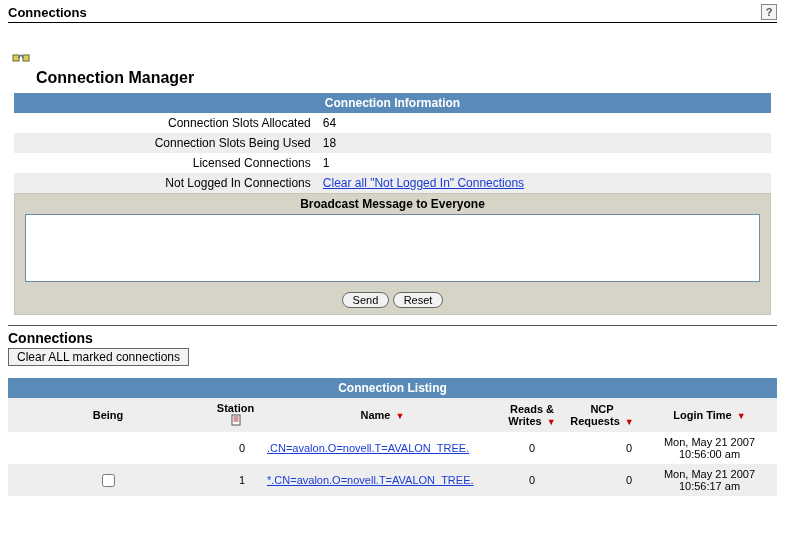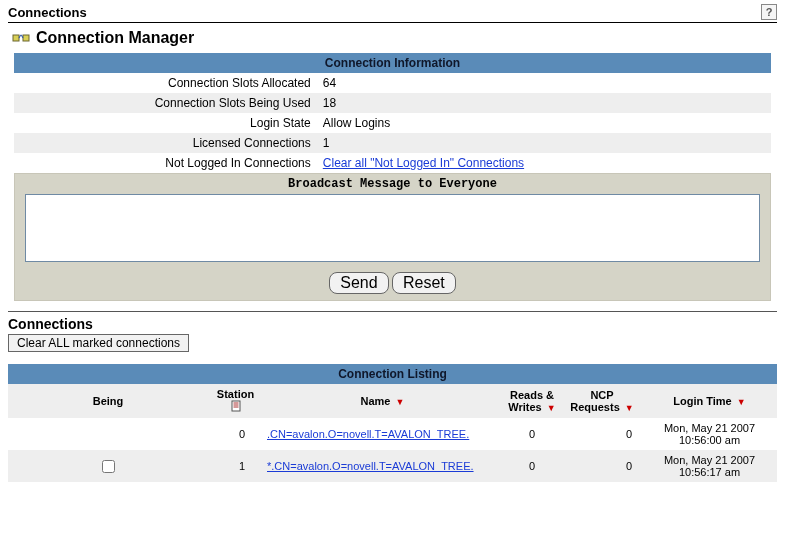--- a/index.html
+++ b/index.html
@@ -40,31 +40,32 @@
   .manager-header {
     display: flex;
     align-items: center;
     gap: 6px;
     margin-bottom: 6px;
     margin-left: 4px;
   }
   .manager-header-title {
     font-weight: bold;
     font-size: 16px;
+    margin-top: 40px;
   }
   .connector-icon {
     width: 18px;
     height: 18px;
     display: inline-flex;
     align-items: center;
     justify-content: center;
   }
   .band {
     background: #5a8bb8;
-    color: #0f172a;
+    color: #ffffff;
     font-weight: bold;
     text-align: center;
     padding: 3px 0;
     font-size: 12px;
   }
   .info-table {
     width: 100%;
     border-collapse: collapse;
   }
   .info-table tr:nth-child(even) td {
@@ -92,40 +93,39 @@
     background: #d5d4c7;
     border: 1px solid #c8c6b8;
     margin-top: 0;
     padding: 0;
   }
   .broadcast-title {
     text-align: center;
     font-weight: bold;
     padding: 3px 0;
     font-size: 12px;
-    font-family: Liberation Mono, monospace;
   }
   .broadcast-textarea {
     display: block;
     width: calc(100% - 20px);
     margin: 0 auto 6px auto;
     height: 68px;
     border: 1px solid #6f8aa4;
     resize: none;
     font-family: inherit;
     font-size: 12px;
     background: #fff;
   }
   .broadcast-buttons {
     text-align: center;
     padding: 4px 0 6px 0;
   }
   .btn {
     font-family: inherit;
-    font-size: 16px;
+    font-size: 11px;
     padding: 1px 10px;
     border: 1px solid #666;
     border-radius: 8px;
     background: #f2f2f2;
     cursor: pointer;
   }
   .divider {
     border: none;
     border-top: 1px solid #555;
     margin: 10px 0 4px 0;
@@ -214,24 +214,20 @@
   <div class="band">Connection Information</div>
   <table class="info-table">
     <tbody>
         <tr>
       <td class="info-label">Connection Slots Allocated</td>
       <td class="info-value">64</td>
     </tr>
     <tr>
       <td class="info-label">Connection Slots Being Used</td>
       <td class="info-value">18</td>
-    </tr>
-    <tr>
-      <td class="info-label">Login State</td>
-      <td class="info-value">Allow Logins</td>
     </tr>
     <tr>
       <td class="info-label">Licensed Connections</td>
       <td class="info-value">1</td>
     </tr>
     <tr>
       <td class="info-label">Not Logged In Connections</td>
       <td class="info-value">
         <a class="link">Clear all "Not Logged In" Connections</a>
       </td>

